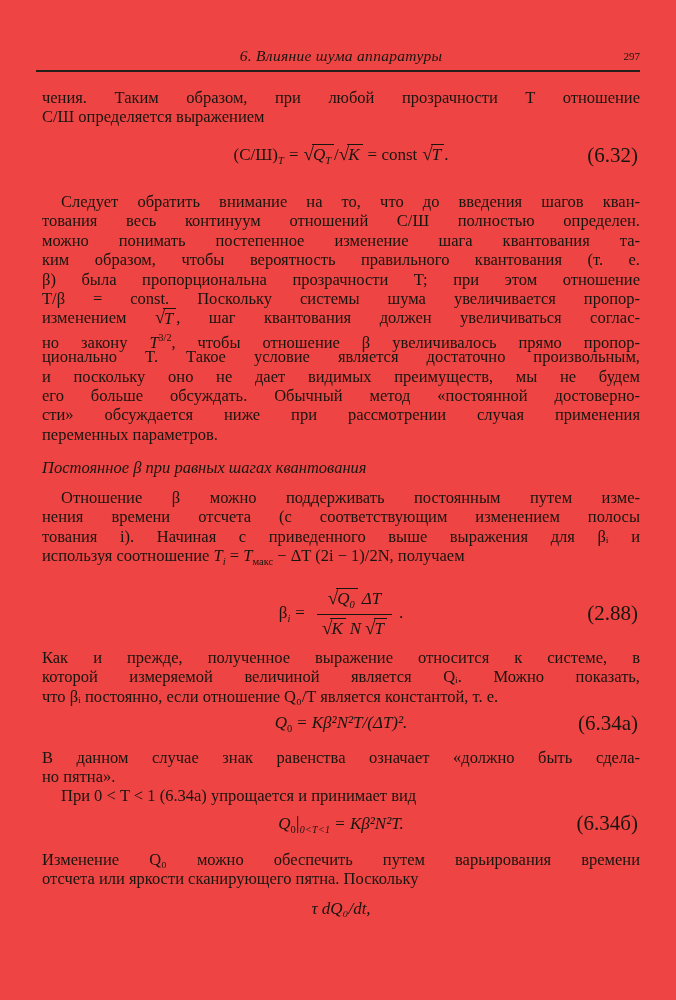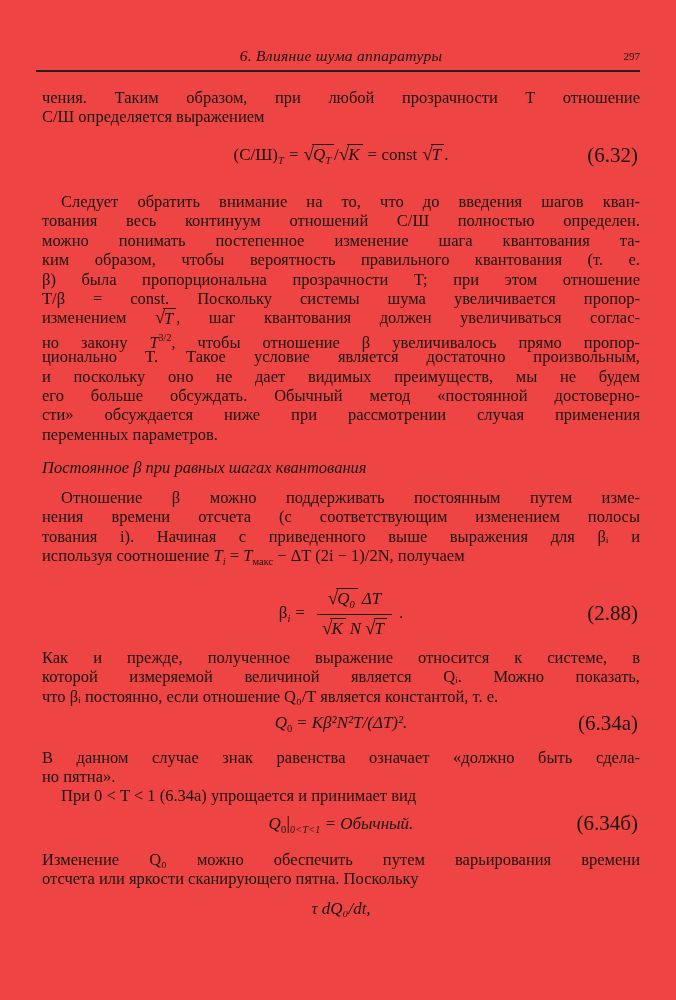--- a/index.html
+++ b/index.html
@@ -128,21 +128,21 @@
 
   <div class="textblock" style="top:748px">
     <div class="line">В данном случае знак равенства означает «должно быть сдела-</div>
     <div class="line last">но пятна».</div>
   </div>
   <div class="textblock" style="top:786px">
     <div class="line last indent">При 0 &lt; T &lt; 1  (6.34а) упрощается и принимает вид</div>
   </div>
 
   <div class="eq" style="top:808px;height:30px;line-height:30px">
-    <span class="it">Q</span><sub>0</sub><span class="bigbar">|</span><sub class="cond">0&lt;T&lt;1</sub><span class="mors">=</span><span class="it">Обычный.</span>
+    <span class="it">Q</span><sub>0</sub><span class="bigbar">|</span><sub class="cond">0&lt;T&lt;1</sub><span class="mors">=</span><span class="it">Kβ²N²T.</span>
     <span class="eqnum">(6.34б)</span>
   </div>
 
   <div class="textblock" style="top:850px">
     <div class="line">Изменение Q₀ можно обеспечить путем варьирования времени</div>
     <div class="line last">отсчета или яркости сканирующего пятна. Поскольку</div>
   </div>
 
   <div class="eq it" style="top:898px;height:22px;line-height:22px">τ dQ₀/dt,</div>
 

